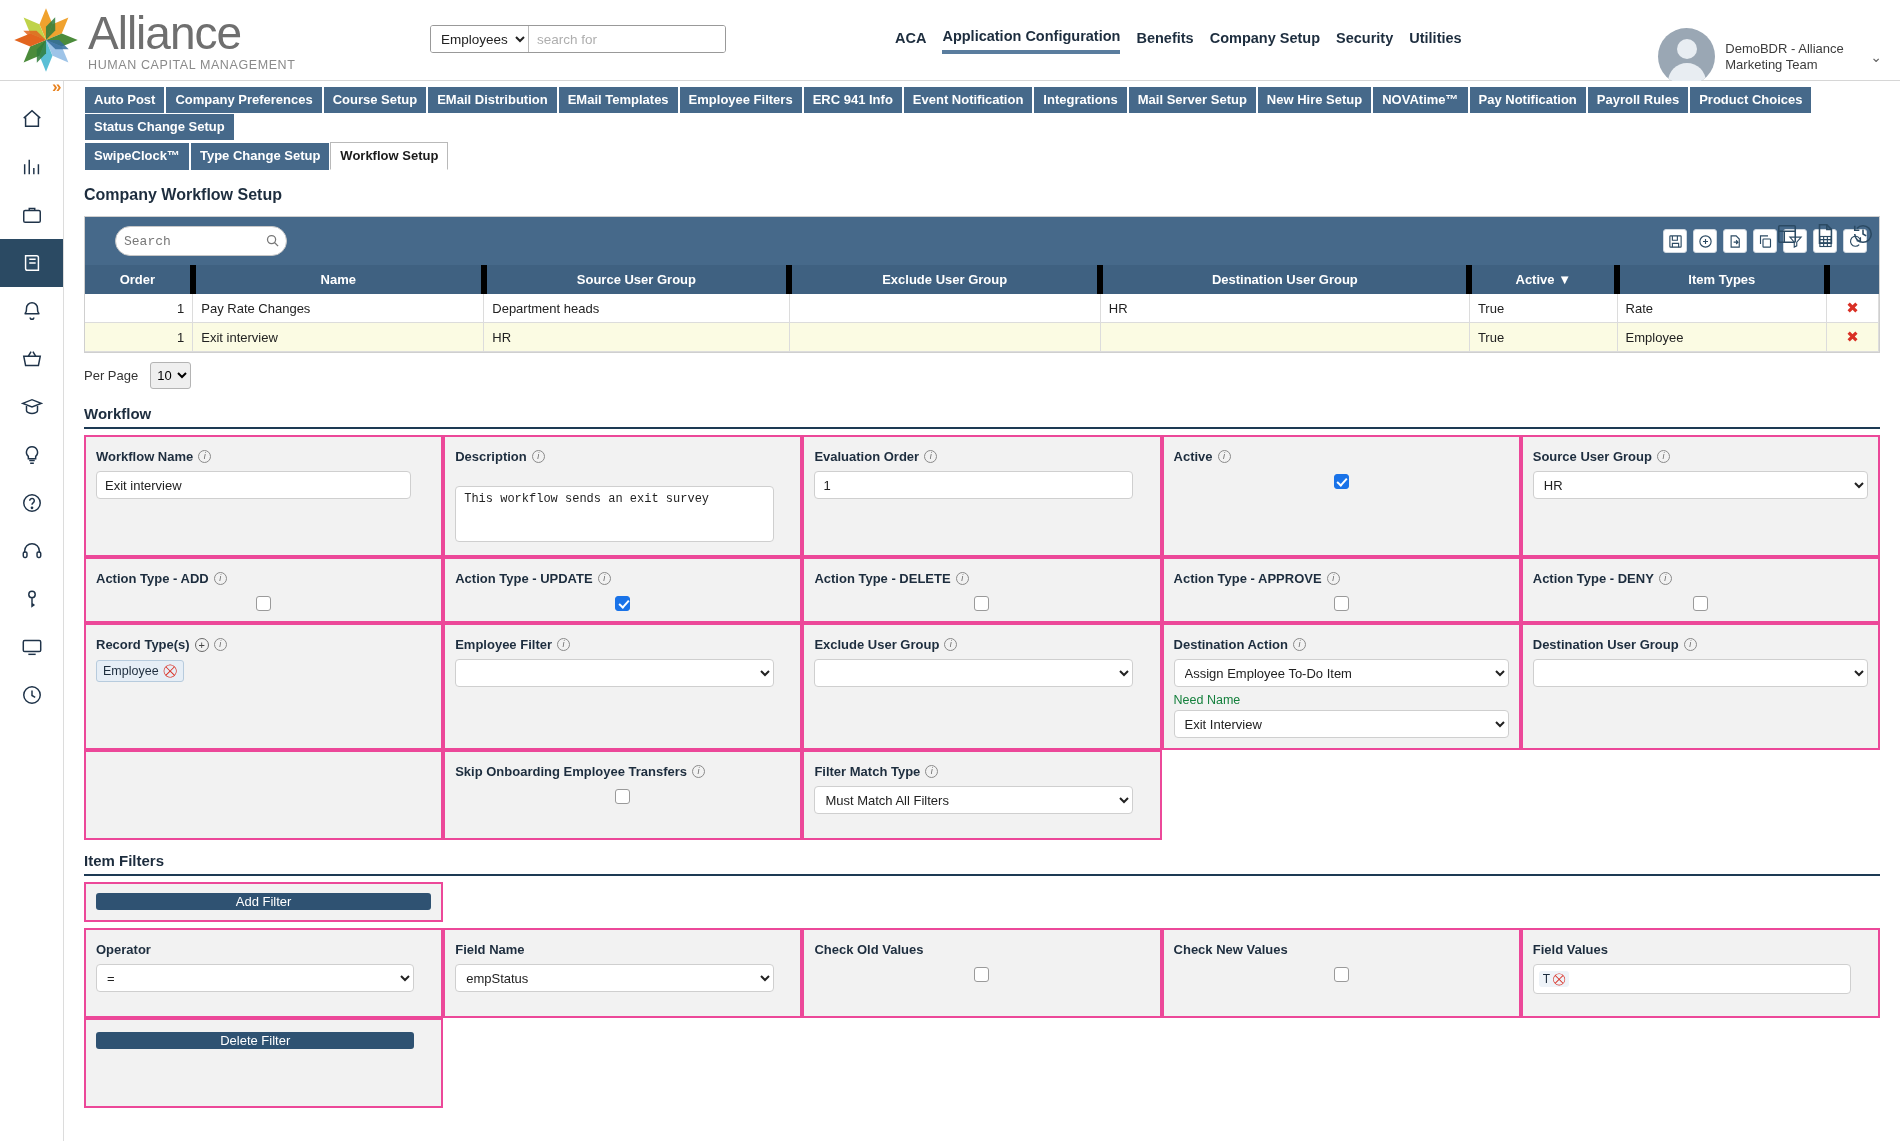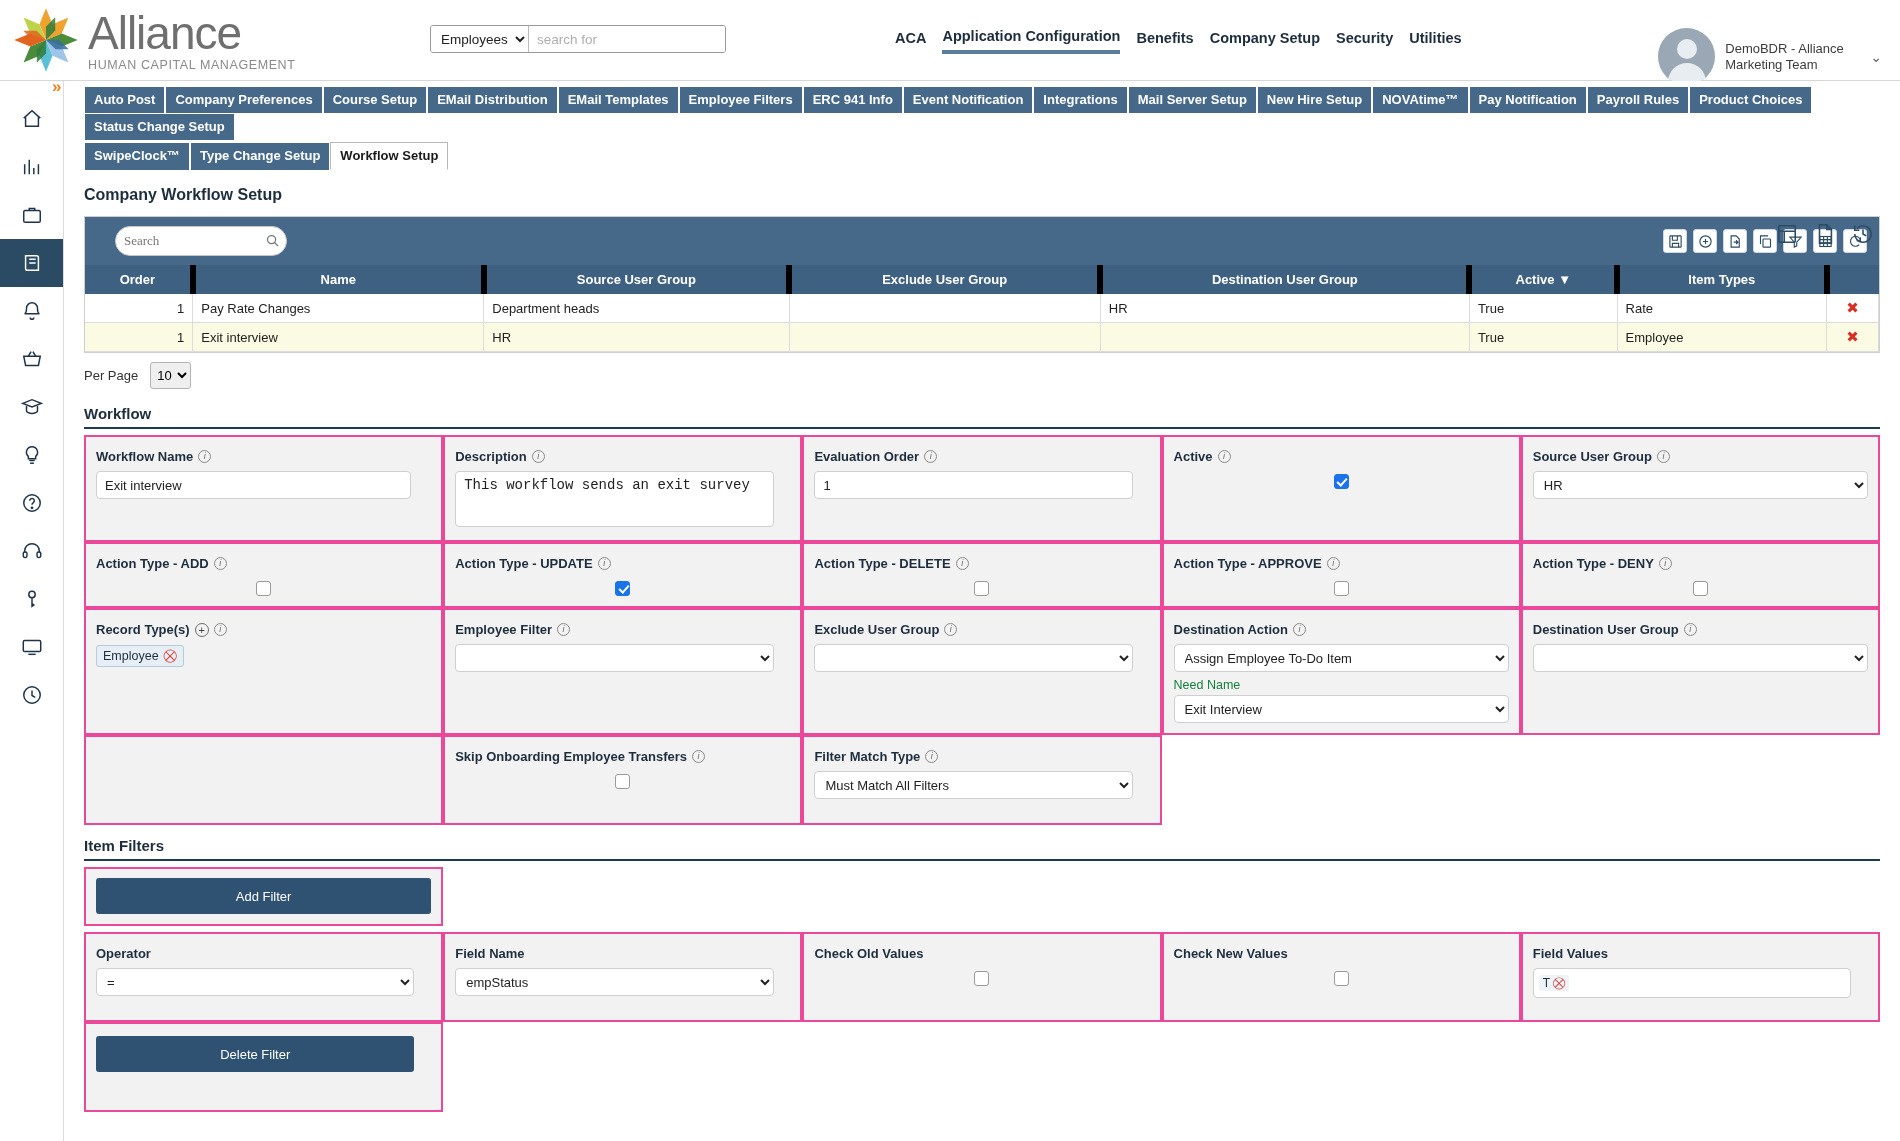--- a/index.html
+++ b/index.html
@@ -83,21 +83,21 @@
 
   .title-icons{ position:absolute; right:26px; top:142px; display:flex; gap:16px; }
   .title-icons svg{ width:22px; height:22px; color:#2b4a63; }
 
   .gridbox{ margin:12px 20px 0 20px; border:1px solid #cfcfcf; }
   .gridtools{ background:#46698a; height:48px; display:flex; align-items:center; padding:0 8px;
      justify-content:space-between;}
   .searchwrap{ position:relative; margin-left:22px;}
   .searchwrap input{
     width:172px; height:30px; border:1px solid #c7c7c7; border-radius:15px;
-    padding:0 26px 0 8px; font-size:13px; font-family:Liberation Serif, serif; outline:none; color:#444;
+    padding:0 26px 0 8px; font-size:13px; font-family:Liberation Mono, monospace; outline:none; color:#444;
   }
   .searchwrap input::placeholder{ color:#777; }
   .searchwrap .mag{ position:absolute; right:7px; top:7px; color:#777; }
   .toolicons{ display:flex; gap:6px; padding-right:4px; }
   .toolicons .ti{
     width:24px;height:24px; border:1px solid #cfd8e0; border-radius:3px; background:#fff;
     display:flex;align-items:center;justify-content:center; cursor:pointer;
   }
   .toolicons .ti svg{ width:15px;height:15px; color:#2b4a63; }
 
@@ -139,22 +139,22 @@
     font-weight:normal; font-style:italic; line-height:1;
   }
   .plusic{ width:14px;height:14px;border:1px solid #6b6b6b;border-radius:50%;
     font-size:11px;color:#444;display:inline-flex;align-items:center;justify-content:center;
     font-weight:normal; cursor:pointer; }
   .txt{
     width:100%; height:28px; margin-top:7px; border:1px solid #cfcfcf; border-radius:4px;
     padding:0 8px; font-size:13px; font-family:inherit; outline:none; background:#fff; color:#222;
   }
   .ta{
-    width:100%; height:56px; margin-top:7px; border:1px solid #cfcfcf; border-radius:4px;
-    padding:5px 8px; font-size:14px; font-family:"Liberation Mono", monospace; outline:none;
+    width:100%; height:56px; margin-top:22px; border:1px solid #cfcfcf; border-radius:4px;
+    padding:5px 8px; font-size:12px; font-family:"Liberation Mono", monospace; outline:none;
     resize:none; background:#fff; color:#222;
   }
   select.sel{
     width:100%; height:28px; margin-top:7px; border:1px solid #cfcfcf; border-radius:4px;
     padding:0 6px; font-size:13px; font-family:inherit; background:#fff; color:#222; outline:none;
   }
   .ckwrap{ display:flex; justify-content:center; margin-top:10px; }
   .ck{ width:15px;height:15px; border:1px solid #9a9a9a; border-radius:3px; background:#fff; }
   .ck.on{ background:#1a73e8; border-color:#1a73e8; position:relative; }
   .ck.on:after{
@@ -163,21 +163,21 @@
   }
   .chipwrap{ margin-top:8px; }
   .chip{
     display:inline-flex; align-items:center; gap:5px; background:#e6eef6; border:1px solid #b7cbdd;
     border-radius:3px; padding:2px 6px; font-size:12.5px; color:#1d2d3e;
   }
   .chip .x{ color:#d93025; font-size:13px; cursor:pointer; }
   .subl{ font-size:12.5px; color:#15803d; margin-top:6px; }
 
   .btn-primary{
-    background:#2f5272; color:#fff; border:none; border-radius:3px; height:36px;
+    background:#2f5272; color:#fff; border:none; border-radius:3px; height:17px;
     font-size:13px; font-family:inherit; cursor:pointer; width:100%;
   }
   .fvbox{
     width:100%; height:30px; margin-top:7px; border:1px solid #cfcfcf; border-radius:4px;
     background:#fff; display:flex; align-items:center; padding:0 5px;
   }
   .fvchip{
     display:inline-flex; align-items:center; gap:3px; background:#eef3f8;
     border-radius:3px; padding:1px 4px; font-size:12px; color:#1d2d3e;
   }

